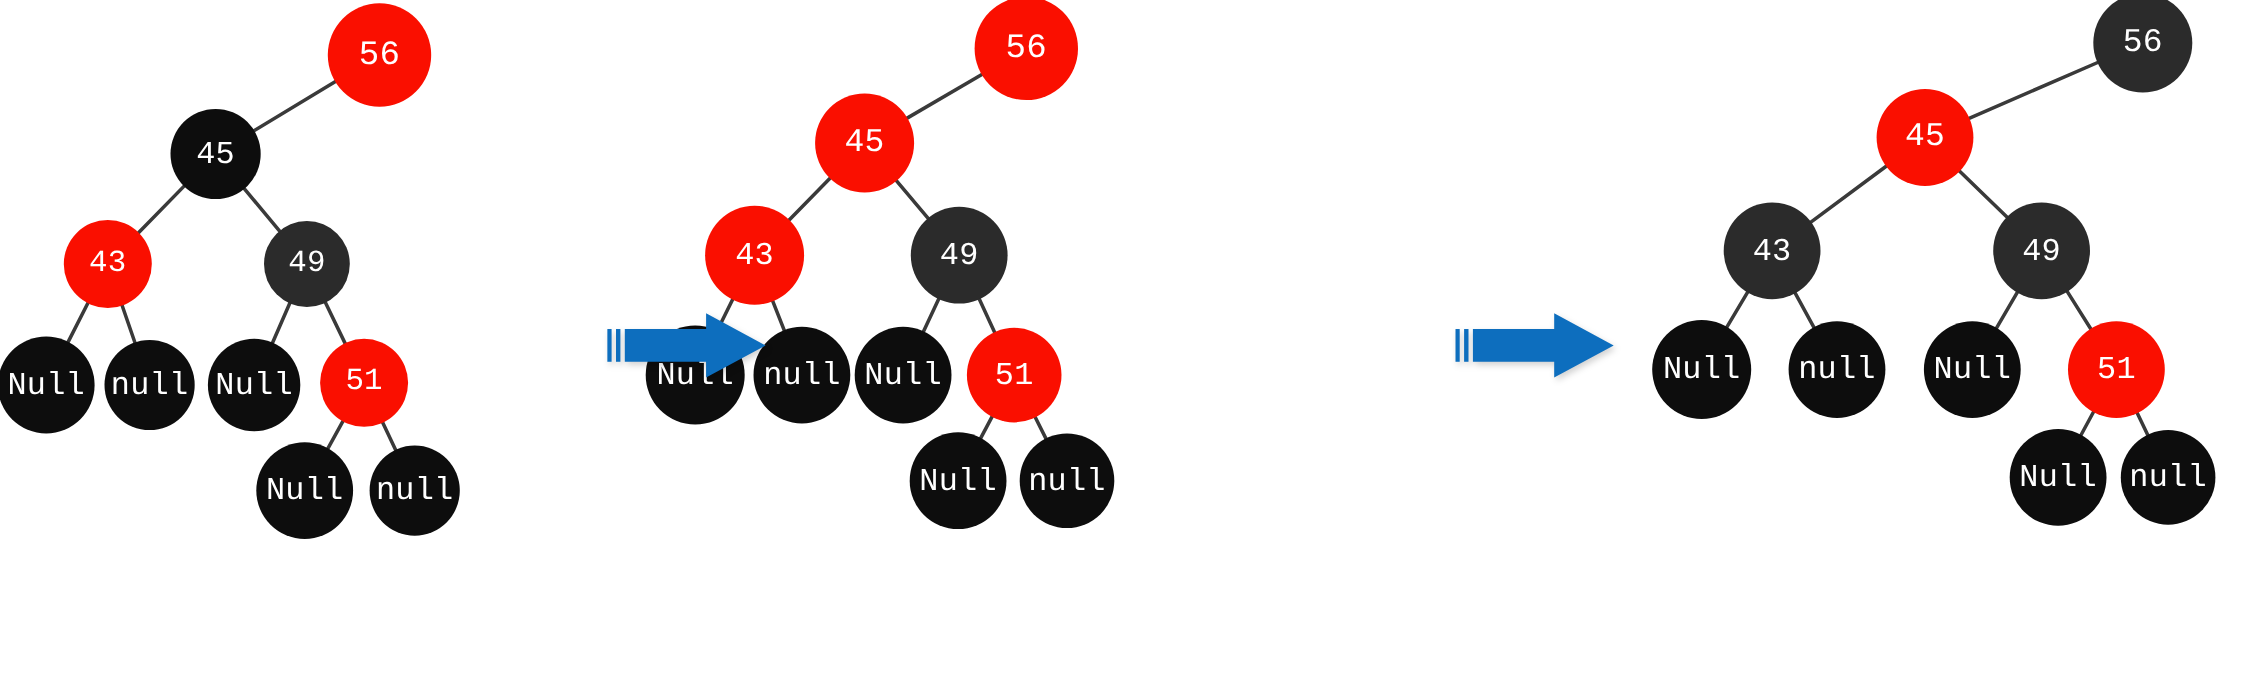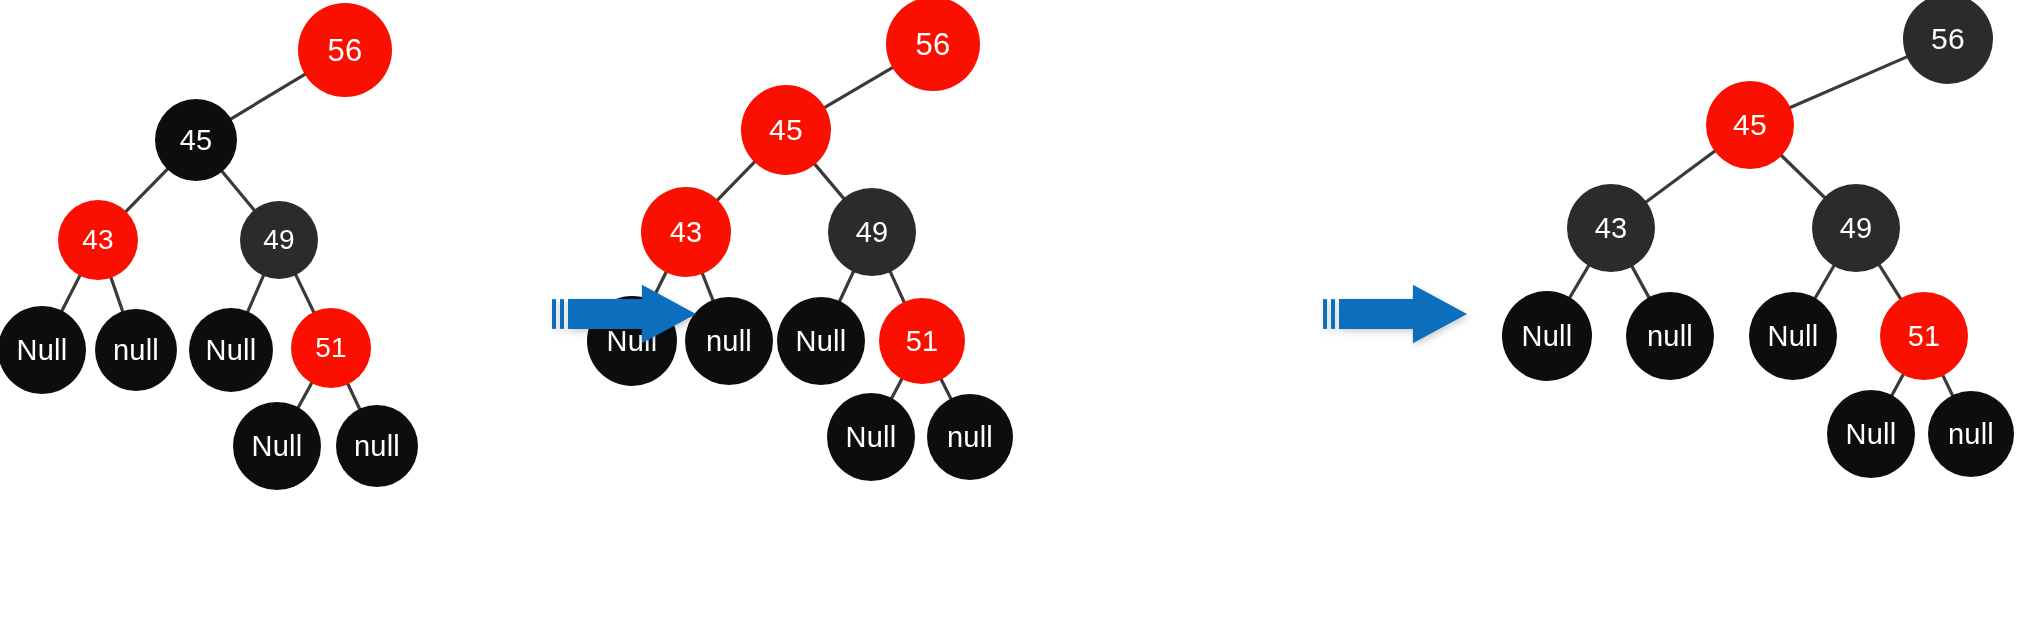--- a/index.html
+++ b/index.html
@@ -38,20 +38,21 @@
     position: absolute;
     border-radius: 50%;
     display: flex;
     align-items: center;
     justify-content: center;
     color: #ffffff;
     line-height: 1;
     box-sizing: border-box;
     text-align: center;
     user-select: none;
+    font-family: Liberation Mono, monospace;
   }
   .node-red   { background: #fa0f00; }
   .node-black { background: #0d0d0d; }
   .node-dark  { background: #2b2b2b; }
 
   .node-label {
     display: block;
     white-space: nowrap;
     letter-spacing: 0.2px;
   }

